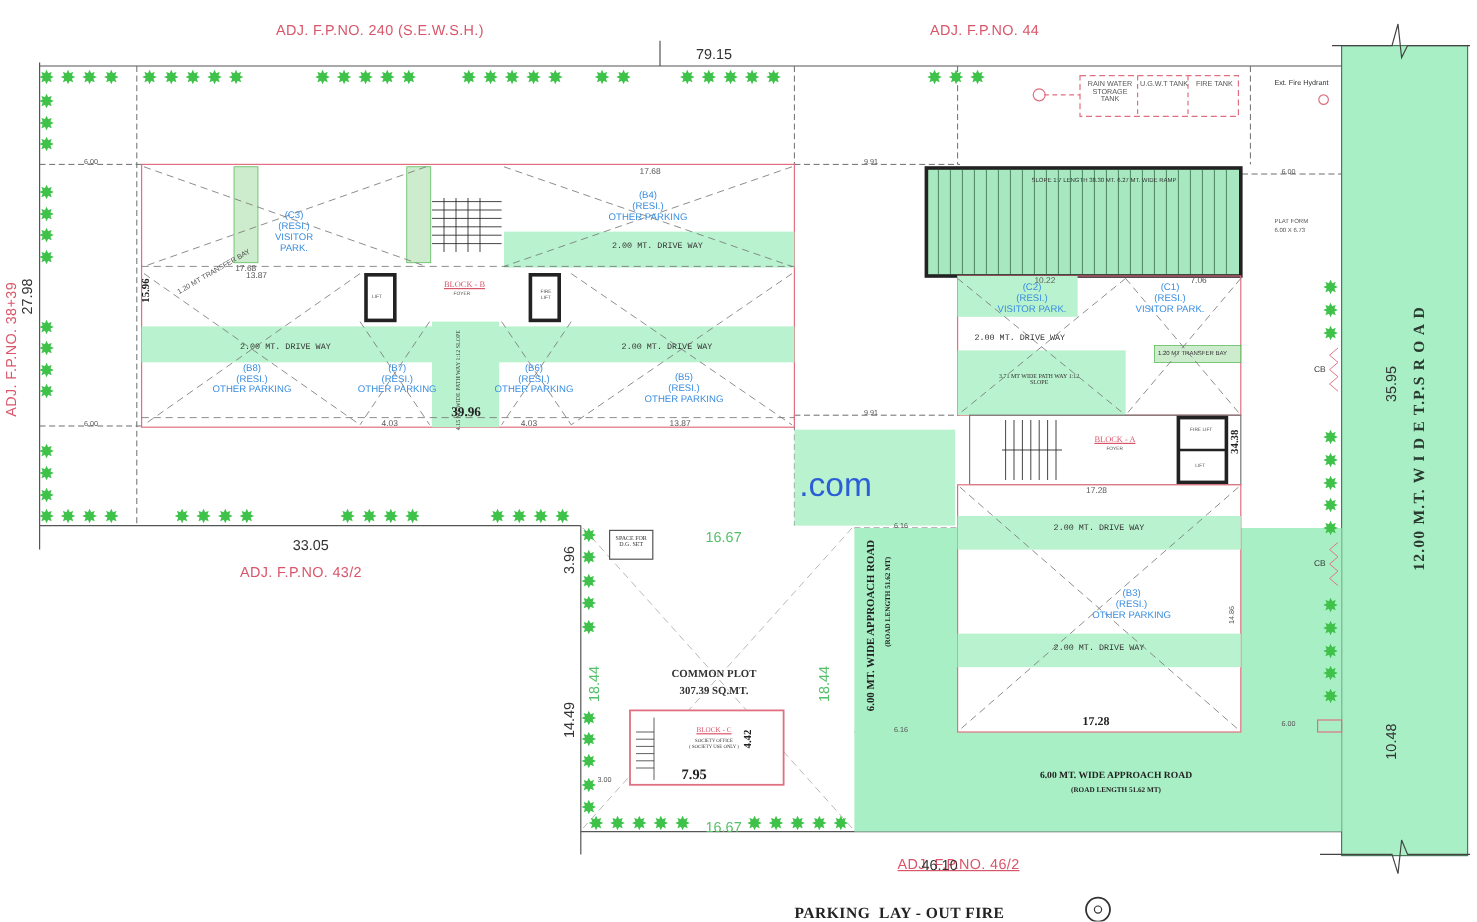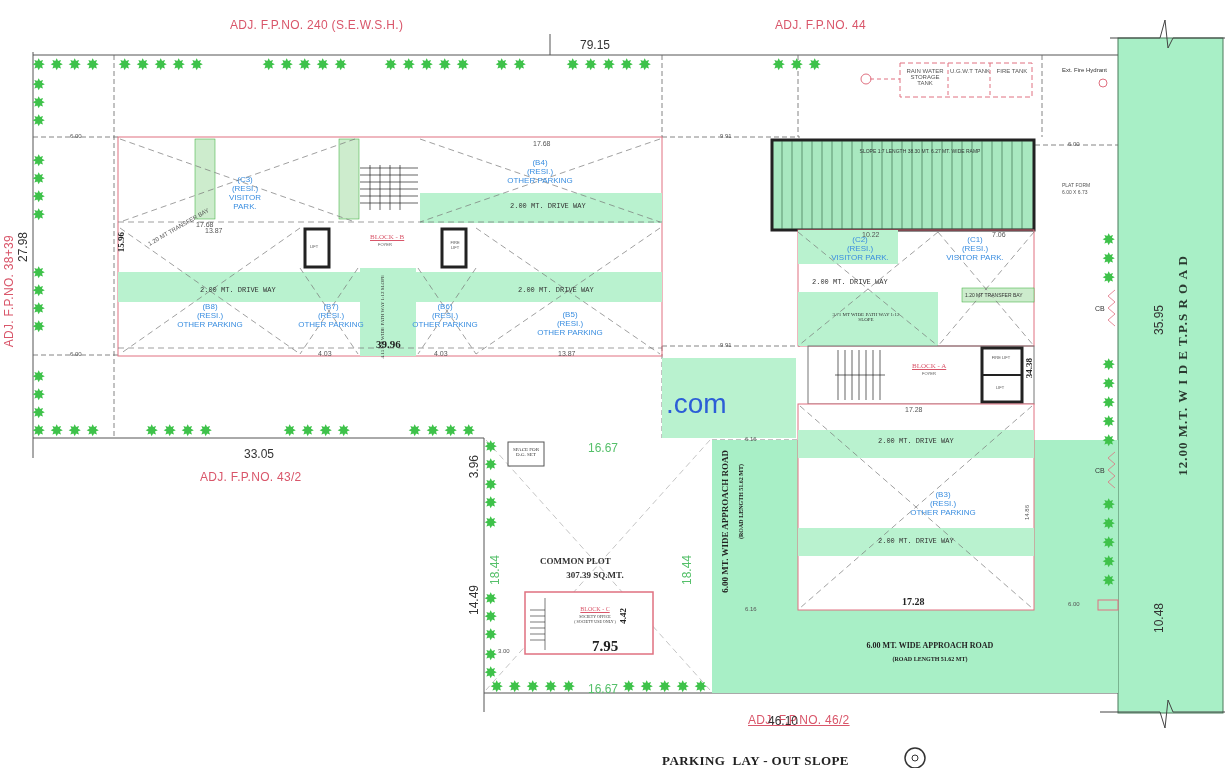--- a/index.html
+++ b/index.html
@@ -399,32 +399,32 @@
     <div>OTHER PARKING</div>
   </div>
 <div class="abs drive" style="left:878px;top:537px;">2.00 MT. DRIVE WAY</div>
 <div class="abs serif bold" style="left:902px;top:596px;font-size:10px;color:#222;">17.28</div>
 <div class="abs vert dim-sm" style="left:1024px;top:505px;font-size:6px;">14.86</div>
 
 <div class="abs dim-green" style="left:588px;top:441px;">16.67</div>
 <div class="abs dim-green" style="left:588px;top:682px;">16.67</div>
 <div class="abs dim-green vert" style="left:488px;top:555px;">18.44</div>
 <div class="abs dim-green vert" style="left:680px;top:555px;">18.44</div>
-<div class="abs serif bold" style="left:540px;top:556px;width:110px;font-size:9px;color:#333;">COMMON PLOT</div>
+<div class="abs serif bold" style="left:540px;top:556px;width:110px;font-size:9px;color:#333;text-align:center;">COMMON PLOT</div>
 <div class="abs serif bold" style="left:540px;top:570px;width:110px;font-size:9px;color:#333;text-align:center;">307.39 SQ.MT.</div>
 <div class="abs serif" style="left:560px;top:606px;width:70px;font-size:6px;color:#d9566a;text-align:center;text-decoration:underline;">BLOCK - C</div>
 <div class="abs serif" style="left:560px;top:614px;width:70px;font-size:4px;color:#333;text-align:center;">SOCIETY OFFICE</div>
 <div class="abs serif" style="left:560px;top:619px;width:70px;font-size:4px;color:#333;text-align:center;">( SOCIETY USE ONLY )</div>
-<div class="abs serif bold" style="left:592px;top:638px;font-size:15px;color:#222;">7.95</div>
+<div class="abs serif bold" style="left:568px;top:638px;font-size:12px;color:#222;">7.95</div>
 <div class="abs serif bold vert" style="left:618px;top:608px;font-size:9px;color:#222;">4.42</div>
 <div class="abs dim-sm" style="left:498px;top:648px;font-size:6px;">3.00</div>
 
 <div class="abs" style="left:716px;top:450px;width:60px;height:160px;">
   <div class="vert serif bold" style="position:absolute;left:4px;top:0;font-size:9px;color:#222;white-space:nowrap;">6.00 MT. WIDE APPROACH ROAD</div>
   <div class="vert serif bold" style="position:absolute;left:22px;top:14px;font-size:6px;color:#222;white-space:nowrap;">(ROAD LENGTH 51.62 MT)</div>
 </div>
 <div class="abs serif bold" style="left:830px;top:641px;width:200px;font-size:8px;color:#222;text-align:center;">6.00 MT. WIDE APPROACH ROAD</div>
 <div class="abs serif bold" style="left:830px;top:656px;width:200px;font-size:6px;color:#222;text-align:center;">(ROAD LENGTH 51.62 MT)</div>
 
 <div class="abs" style="left:666px;top:388px;font-size:28px;color:#1d4ed8;opacity:0.9;">.com</div>
 
-<div class="abs serif bold" style="left:662px;top:753px;font-size:13px;color:#222;letter-spacing:0.4px;white-space:pre;">PARKING  LAY - OUT SLOPE</div>
+<div class="abs serif bold" style="left:662px;top:753px;font-size:13px;color:#222;letter-spacing:0.4px;white-space:pre;">PARKING  LAY - OUT FIRE</div>
 <div class="abs" style="left:905px;top:748px;width:20px;height:20px;"></div>
 
 </body></html>

